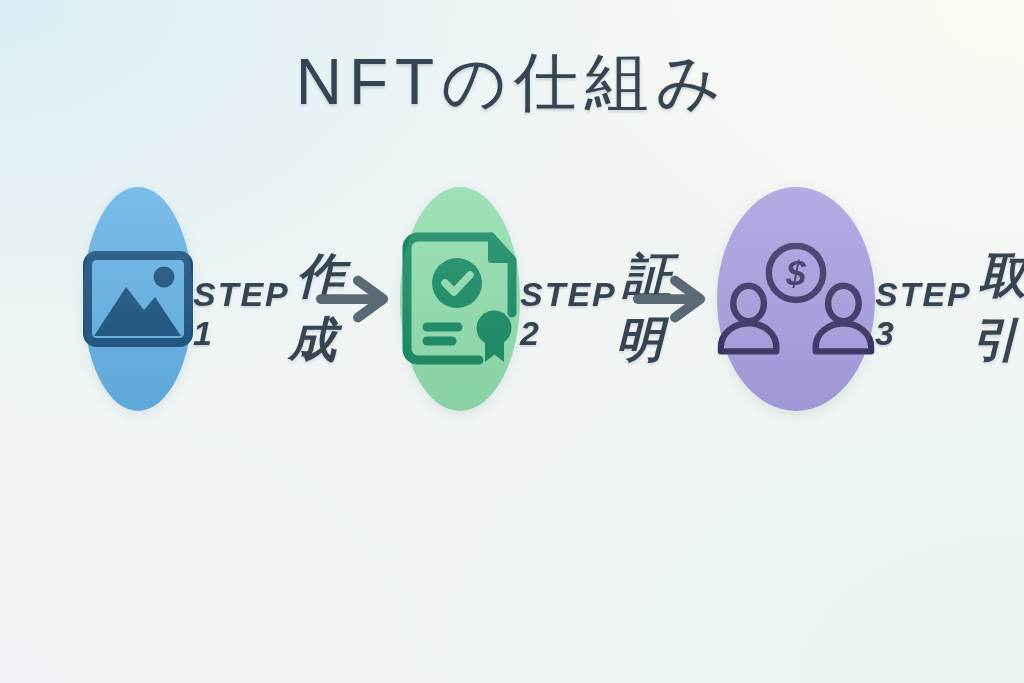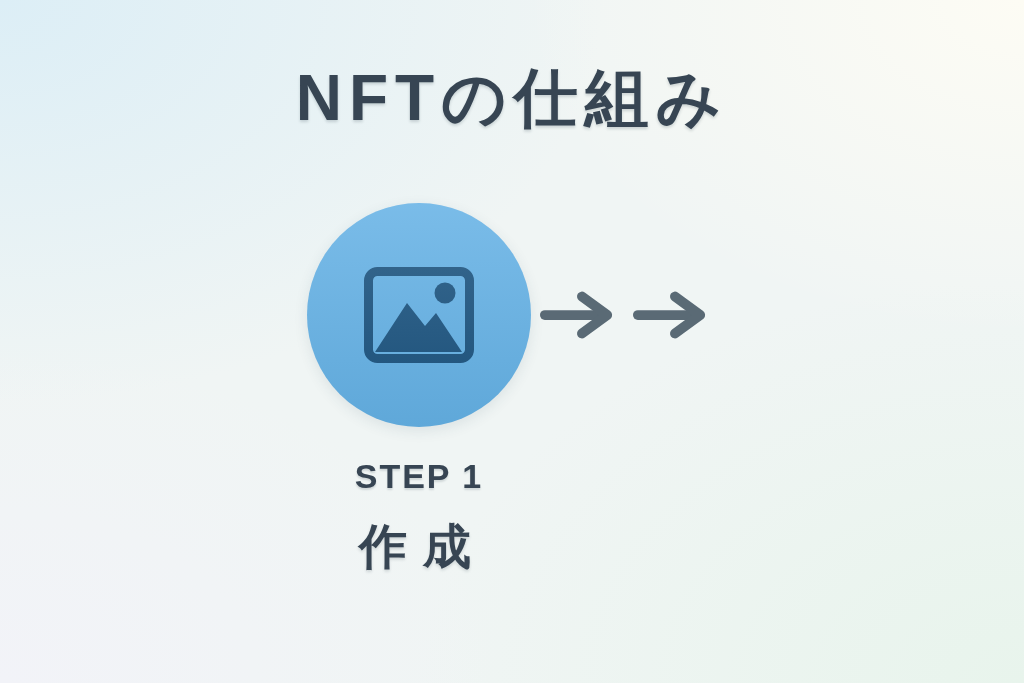--- a/index.html
+++ b/index.html
@@ -10,40 +10,41 @@
     overflow:hidden;
     background:
       radial-gradient(95% 95% at 0% 0%, var(--bg-tl) 0%, rgba(255,255,255,0) 62%),
       radial-gradient(85% 85% at 100% 0%, var(--bg-tr) 0%, rgba(255,255,255,0) 58%),
       radial-gradient(95% 95% at 100% 100%, var(--bg-br) 0%, rgba(255,255,255,0) 62%),
       radial-gradient(85% 85% at 0% 100%, var(--bg-bl) 0%, rgba(255,255,255,0) 58%),
       #f0f5f4;
   }
   .title{
     margin:0;
-    padding-top:60px;
+    padding-top:44px;
     text-align:center;
     font-size:64px;
-    font-weight:700;
+    font-weight:400;
     letter-spacing:7px;
     line-height:1.2;
     color:var(--text);
     text-shadow:0 2px 3px rgba(30,50,60,0.18);
   }
   .steps-row{
     display:flex;
     justify-content:center;
     align-items:flex-start;
     margin-top:66px;
   }
   .step{
     width:224px;
     display:flex;
-    flex-direction:column;
+    flex-direction:row;
     align-items:center;
+    font-style:italic;
   }
   .circle{
     width:224px;height:224px;
     border-radius:50%;
     display:flex;
     align-items:center;
     justify-content:center;
     position:relative;
     box-shadow:0 4px 14px rgba(40,70,90,0.10);
   }
@@ -101,23 +102,54 @@
       <div class="step-title">作成</div>
     </div>
 
     <div class="arrow-cell" style="color: rgb(90, 106, 117);">
       <svg width="78" height="52" viewBox="0 0 80 52">
         <line x1="6" y1="26" x2="58" y2="26" stroke="currentColor" stroke-width="10" stroke-linecap="round"></line>
         <polyline points="44,7 70,26 44,45" fill="none" stroke="currentColor" stroke-width="10" stroke-linecap="round" stroke-linejoin="round"></polyline>
       </svg>
     </div>
 
+    <div class="step">
+      <div class="circle" style="background-color: rgb(143, 220, 172); color: rgb(23, 138, 100); --cc: #8fdcac;">
+        <svg width="120" height="135" viewBox="0 0 120 135">
+          <path d="M91 6 H18 a11 11 0 0 0 -11 11 v101 a11 11 0 0 0 11 11 h61" fill="none" stroke="currentColor" stroke-width="9" stroke-linecap="round" stroke-linejoin="round"></path>
+          <path d="M91 6 l21 23 v53" fill="none" stroke="currentColor" stroke-width="9" stroke-linecap="round" stroke-linejoin="round"></path>
+          <path d="M91 6 v23 h21 z" fill="currentColor" stroke="currentColor" stroke-width="6" stroke-linejoin="round"></path>
+          <circle cx="57" cy="52" r="25" fill="currentColor"></circle>
+          <polyline points="45,52 54,61 70,44" fill="none" stroke="var(--cc)" stroke-width="7.5" stroke-linecap="round" stroke-linejoin="round"></polyline>
+          <line x1="27" y1="96" x2="58" y2="96" stroke="currentColor" stroke-width="9" stroke-linecap="round"></line>
+          <line x1="27" y1="110" x2="52" y2="110" stroke="currentColor" stroke-width="9" stroke-linecap="round"></line>
+          <circle cx="94" cy="97" r="17.5" fill="currentColor"></circle>
+          <path d="M85 105 v26 l9.5 -7.5 9.5 7.5 v-26 z" fill="currentColor"></path>
+        </svg>
+      </div>
+      <div class="step-label">STEP 2</div>
+      <div class="step-title">証明</div>
+    </div>
 
     <div class="arrow-cell" style="color: rgb(90, 106, 117);">
       <svg width="78" height="52" viewBox="0 0 80 52">
         <line x1="6" y1="26" x2="58" y2="26" stroke="currentColor" stroke-width="10" stroke-linecap="round"></line>
         <polyline points="44,7 70,26 44,45" fill="none" stroke="currentColor" stroke-width="10" stroke-linecap="round" stroke-linejoin="round"></polyline>
       </svg>
     </div>
 
+    <div class="step">
+      <div class="circle" style="background-color: rgb(168, 158, 224); color: rgb(60, 53, 102);">
+        <svg width="158" height="112" viewBox="0 0 160 113">
+          <circle cx="80" cy="30" r="27.5" fill="none" stroke="currentColor" stroke-width="6.5"></circle>
+          <text x="80" y="42" text-anchor="middle" font-size="36" font-weight="700" fill="currentColor" font-family="Liberation Sans, DejaVu Sans, sans-serif">$</text>
+          <ellipse cx="32" cy="61" rx="15.5" ry="18" fill="none" stroke="currentColor" stroke-width="6.5"></ellipse>
+          <path d="M4 109.5 V105 A28 24 0 0 1 60 105 V109.5 Z" fill="none" stroke="currentColor" stroke-width="6.5" stroke-linejoin="round"></path>
+          <ellipse cx="128" cy="61" rx="15.5" ry="18" fill="none" stroke="currentColor" stroke-width="6.5"></ellipse>
+          <path d="M100 109.5 V105 A28 24 0 0 1 156 105 V109.5 Z" fill="none" stroke="currentColor" stroke-width="6.5" stroke-linejoin="round"></path>
+        </svg>
+      </div>
+      <div class="step-label">STEP 3</div>
+      <div class="step-title">取引</div>
+    </div>
 
   </div>
 </div>
 
 </body></html>

